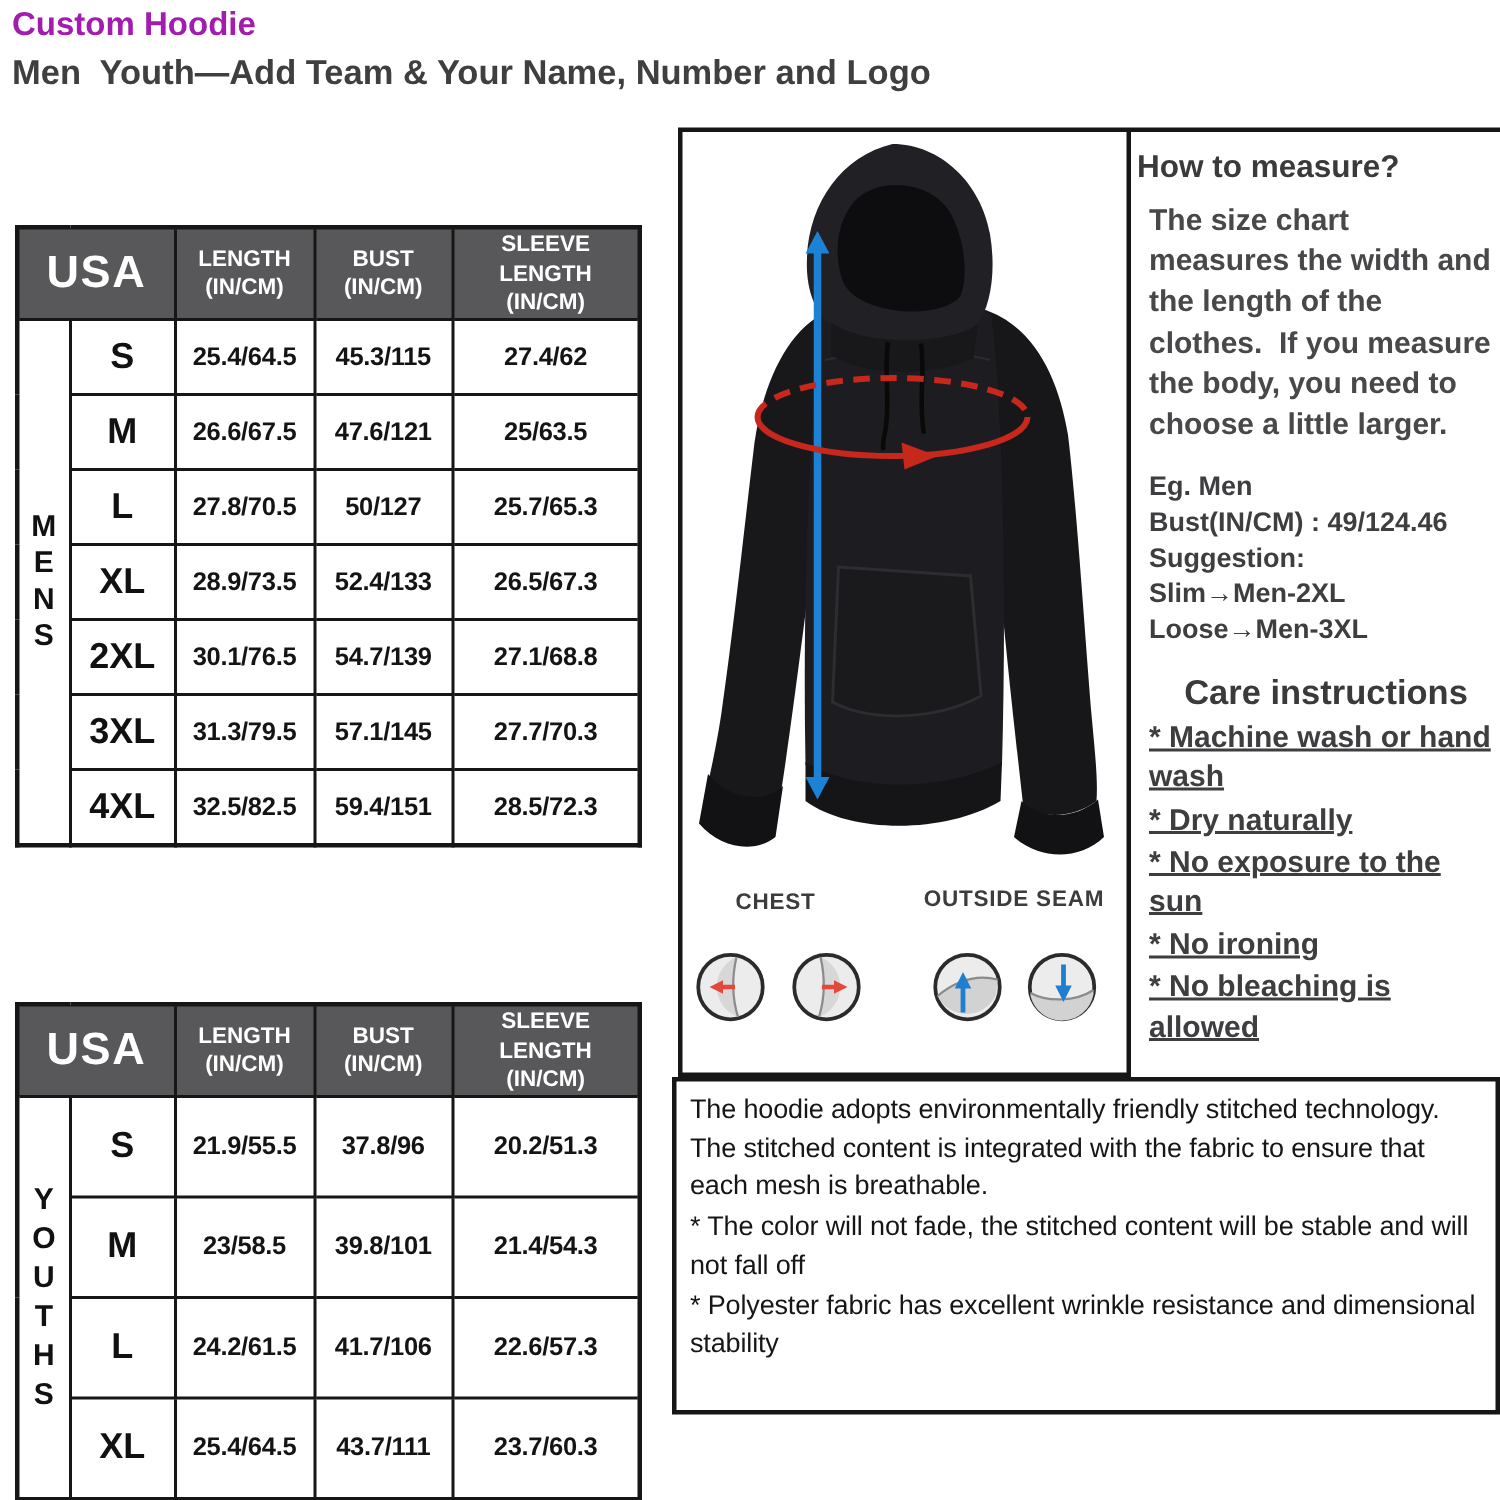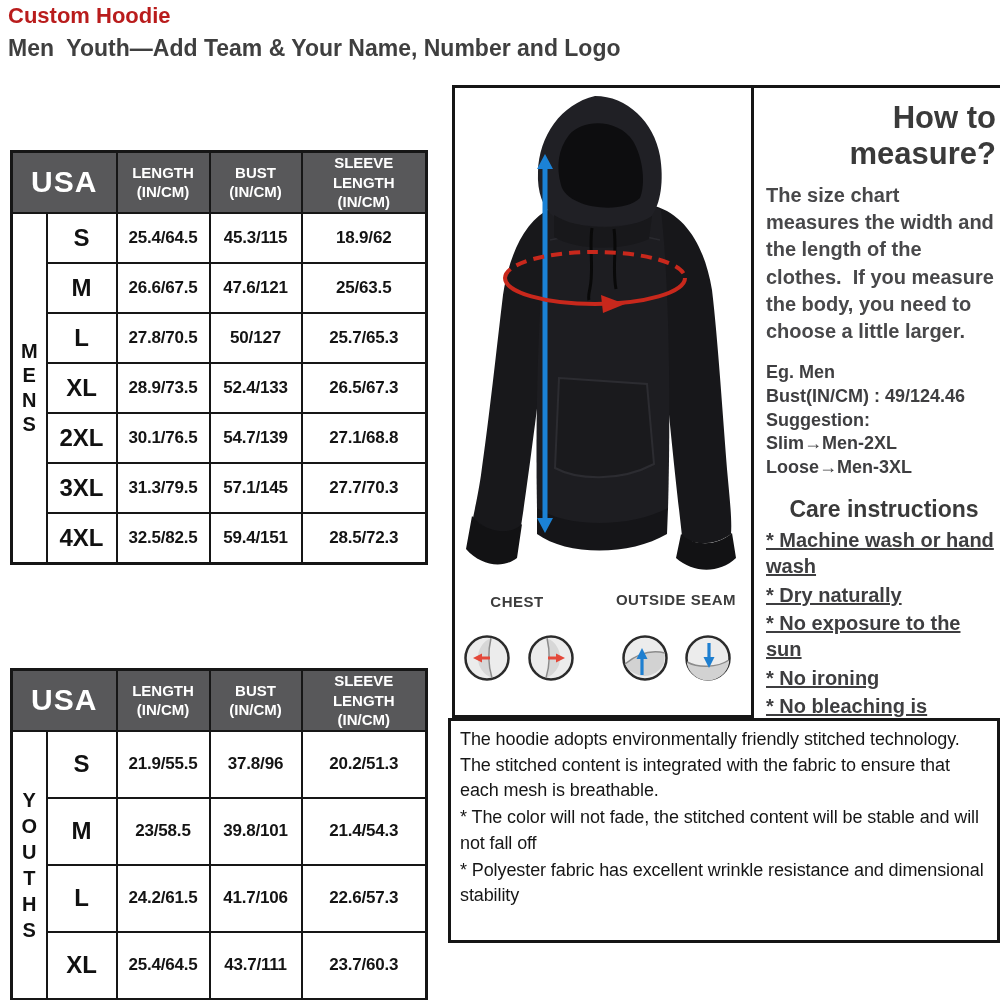--- a/index.html
+++ b/index.html
@@ -1,21 +1,21 @@
 <!DOCTYPE html>
 <html><head>
 <meta charset="utf-8">
 <style>
   html,body { margin:0; padding:0; }
   body {
     width:1000px; height:1000px; position:relative; background:#ffffff;
     font-family:"Liberation Sans", sans-serif; color:#161616; overflow:hidden;
   }
   
-  #title1 { position:absolute; left:8px; top:3px; font-size:22px; font-weight:700; color:#b91c1c; }
+  #title1 { position:absolute; left:8px; top:3px; font-size:22px; font-weight:700; color:#a21caf; }
   #title2 { position:absolute; left:8px; top:35px; font-size:23px; font-weight:700; color:#3f3f3f; white-space:pre-wrap; }
 
   
   .size-table { position:absolute; left:10px; border-collapse:collapse; table-layout:fixed; background:#fff;
                 border:3px solid #161616; }
   .size-table th, .size-table td { border:2px solid #161616; text-align:center; vertical-align:middle; padding:0; }
   .size-table thead th { background:#58585a; color:#ffffff; height:57px; }
   th.usa { font-size:30px; font-weight:700; letter-spacing:1px; }
   th.colhead { font-size:15px; font-weight:700; line-height:1.3; }
   th.colhead span { display:block; }
@@ -33,21 +33,21 @@
   #hoodie-box { position:absolute; left:452px; top:85px; width:296px; height:627px; border:3px solid #161616; background:#fff; }
   #hoodie-svg { position:absolute; left:0; top:2px; }
   .diagram-label { position:absolute; font-size:15px; font-weight:700; letter-spacing:0.5px; color:#3c3c3c; text-align:center; }
   #chest-label { left:2px; top:505px; width:120px; }
   #outside-label { left:146px; top:503px; width:150px; }
   .micon { position:absolute; top:546px; }
   #mi1 { left:8px; } #mi2 { left:72px; } #mi3 { left:166px; } #mi4 { left:229px; }
 
   
   #measure-panel { position:absolute; left:754px; top:85px; width:246px; height:633px; border-top:3px solid #161616; overflow:hidden; background:#fff; }
-  .howto-heading { margin:12px 4px 0 4px; text-align:right; font-size:31px; font-weight:700; color:#3a3a3a; }
+  .howto-heading { margin:12px 4px 0 4px; text-align:left; font-size:21px; font-weight:700; color:#3a3a3a; }
   .howto-body { margin:10px 6px 0 12px; font-size:20px; font-weight:700; color:#48484a; line-height:1.36; white-space:pre-wrap; }
   .example-block { margin:16px 0 0 12px; font-size:18px; font-weight:700; color:#3e3e40; line-height:1.32; }
   .care-heading { margin:16px 0 0 14px; font-size:23px; font-weight:700; color:#3a3a3a;text-align:center; }
   .care-list { margin:4px 4px 0 12px; font-size:20px; font-weight:700; color:#3e3e40; line-height:1.32;text-decoration:underline; }
   .care-list div { margin-top:2px; }
 
   
   #desc-box { position:absolute; left:448px; top:718px; width:552px; height:225px; box-sizing:border-box;
               border:3px solid #161616; padding:5px 8px 0 9px; overflow:hidden; background:#fff; }
   #desc-box p { margin:1px 0; font-size:18px; font-weight:400; color:#161616; line-height:1.43; letter-spacing:-0.1px; }
@@ -84,21 +84,21 @@
     </tr>
   </thead>
   <tbody>
     <tr>
       <td class="vlabel" rowspan="7">
           <div class="vtext">MENS</div>
         </td>
       <td class="size">S</td>
       <td class="val">25.4/64.5</td>
       <td class="val">45.3/115</td>
-      <td class="val">18.9/62</td>
+      <td class="val">27.4/62</td>
     </tr>
     <tr>
       <td class="size">M</td>
       <td class="val">26.6/67.5</td>
       <td class="val">47.6/121</td>
       <td class="val">25/63.5</td>
     </tr>
     <tr>
       <td class="size">L</td>
       <td class="val">27.8/70.5</td>

